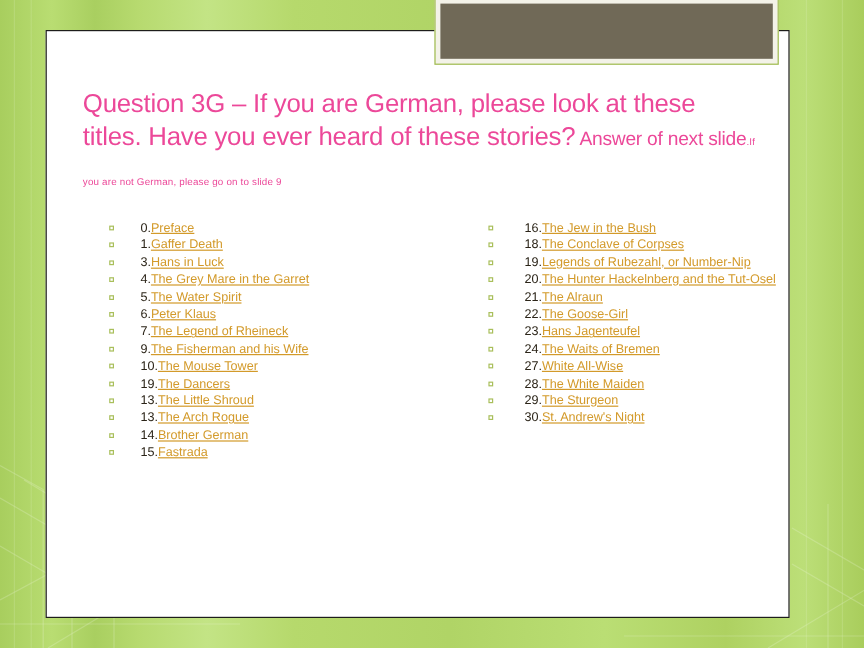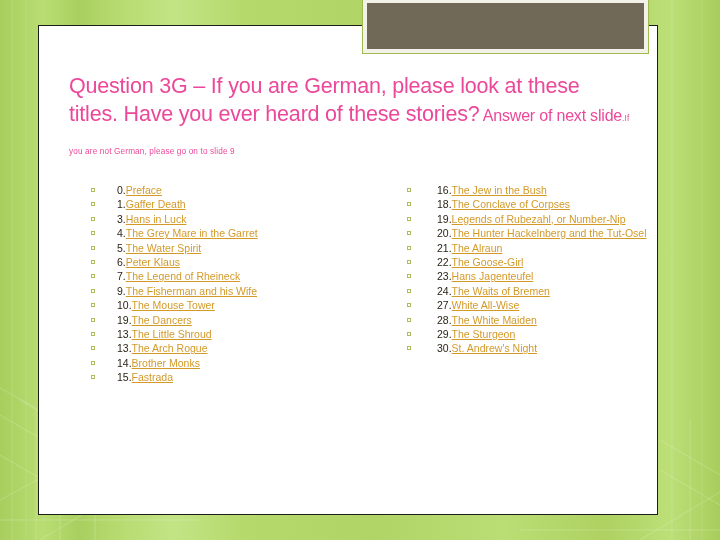--- a/index.html
+++ b/index.html
@@ -178,21 +178,21 @@
         <li class="story-item"><span class="bullet-marker"></span><span class="item-number">3.</span><span class="item-link">Hans in Luck</span></li>
         <li class="story-item"><span class="bullet-marker"></span><span class="item-number">4.</span><span class="item-link">The Grey Mare in the Garret</span></li>
         <li class="story-item"><span class="bullet-marker"></span><span class="item-number">5.</span><span class="item-link">The Water Spirit</span></li>
         <li class="story-item"><span class="bullet-marker"></span><span class="item-number">6.</span><span class="item-link">Peter Klaus</span></li>
         <li class="story-item"><span class="bullet-marker"></span><span class="item-number">7.</span><span class="item-link">The Legend of Rheineck</span></li>
         <li class="story-item"><span class="bullet-marker"></span><span class="item-number">9.</span><span class="item-link">The Fisherman and his Wife</span></li>
         <li class="story-item"><span class="bullet-marker"></span><span class="item-number">10.</span><span class="item-link">The Mouse Tower</span></li>
         <li class="story-item"><span class="bullet-marker"></span><span class="item-number">19.</span><span class="item-link">The Dancers</span></li>
         <li class="story-item"><span class="bullet-marker"></span><span class="item-number">13.</span><span class="item-link">The Little Shroud</span></li>
         <li class="story-item"><span class="bullet-marker"></span><span class="item-number">13.</span><span class="item-link">The Arch Rogue</span></li>
-        <li class="story-item"><span class="bullet-marker"></span><span class="item-number">14.</span><span class="item-link">Brother Monks</span></li>
+        <li class="story-item"><span class="bullet-marker"></span><span class="item-number">14.</span><span class="item-link">Brother German</span></li>
         <li class="story-item"><span class="bullet-marker"></span><span class="item-number">15.</span><span class="item-link">Fastrada</span></li>
       </ul>
     </div>
 
     <div class="list-column" id="column-right">
       <ul class="story-list">
         <li class="story-item"><span class="bullet-marker"></span><span class="item-number">16.</span><span class="item-link">The Jew in the Bush</span></li>
         <li class="story-item"><span class="bullet-marker"></span><span class="item-number">18.</span><span class="item-link">The Conclave of Corpses</span></li>
         <li class="story-item"><span class="bullet-marker"></span><span class="item-number">19.</span><span class="item-link">Legends of Rubezahl, or Number-Nip</span></li>
         <li class="story-item"><span class="bullet-marker"></span><span class="item-number">20.</span><span class="item-link">The Hunter Hackelnberg and the Tut-Osel</span></li>

